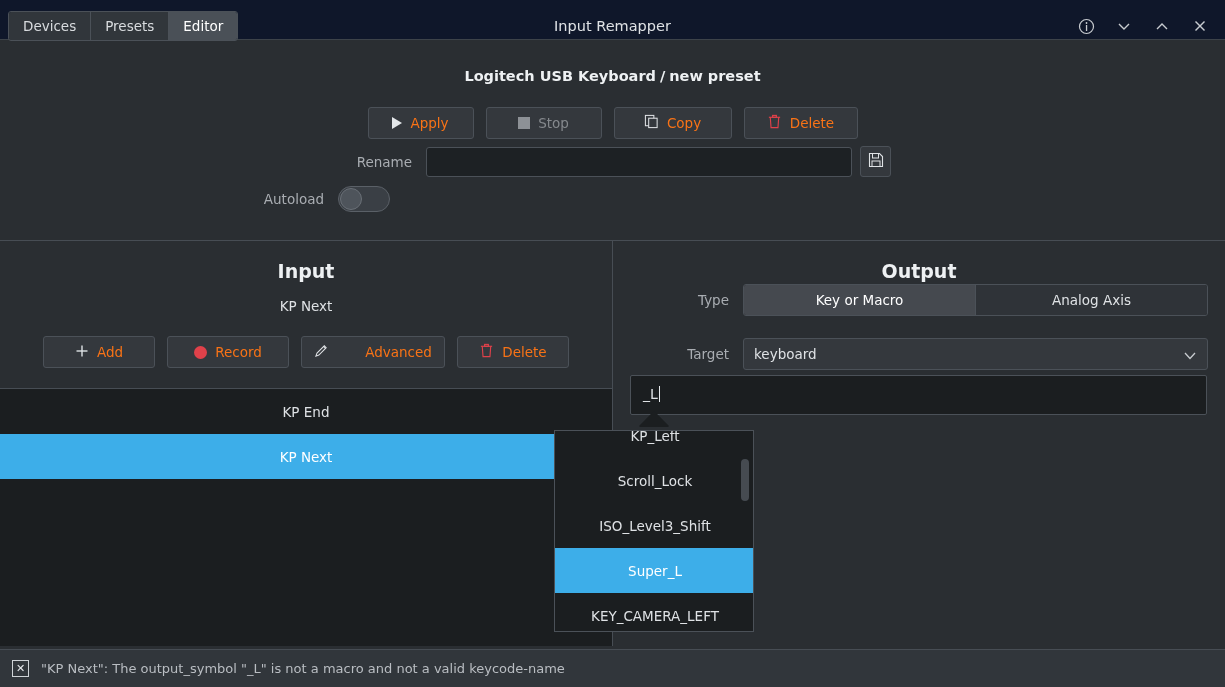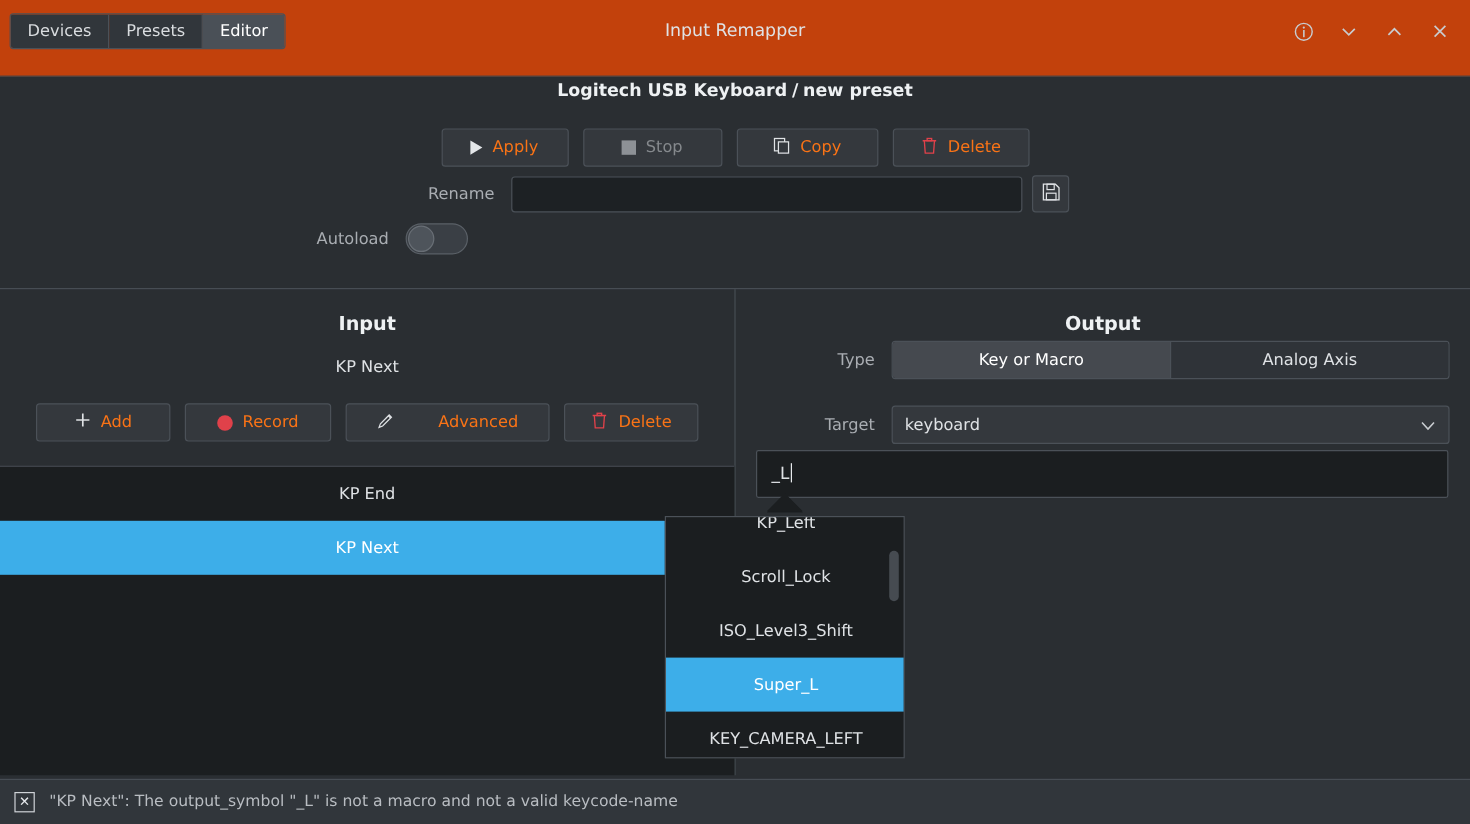--- a/index.html
+++ b/index.html
@@ -7,22 +7,22 @@
     width: 1225px; height: 687px;
     background: #2a2e32;
     font-family: "DejaVu Sans", "Liberation Sans", sans-serif;
     color: #d4d7da;
     overflow: hidden;
   }
   #app { position: relative; width: 1225px; height: 687px; }
 
   
   .titlebar {
-    position: absolute; left: 0; top: 0; width: 1225px; height: 64px;
-    background: #c2410c;
+    position: absolute; left: 0; top: 0; width: 1225px; height: 40px;
+    background: #0f172a;
     border-bottom: 1px solid #3d4349;
   }
   .tabgroup {
     position: absolute; left: 8px; top: 11px;
     display: flex; border: 1px solid #4b5158; border-radius: 3px;
     overflow: hidden; height: 30px;
   }
   .tab {
     display: flex; align-items: center; justify-content: center;
     padding: 0 14px; height: 28px;
@@ -120,38 +120,38 @@
   
   .hdivider {
     position: absolute; left: 0; top: 240px; width: 1225px; height: 1px;
     background: #474d54;
   }
   .vdivider {
     position: absolute; left: 612px; top: 241px; width: 1px; height: 405px;
     background: #474d54;
   }
   .panel-heading {
-    position: absolute; top: 260px; font-size: 16px; font-weight: bold;
+    position: absolute; top: 260px; font-size: 19px; font-weight: bold;
     color: #eef1f3; text-align: center;
   }
   #input-heading { left: 0; width: 612px; }
   #output-heading { left: 613px; width: 612px; }
 
   .input-sel {
     position: absolute; left: 0; top: 298px; width: 612px;
     text-align: center; font-size: 13.5px; color: #dfe2e5;
   }
   .input-btnrow {
     position: absolute; left: 0; top: 336px; width: 612px;
     display: flex; justify-content: center; gap: 12px;
   }
   .input-btnrow .btn { min-width: 0; }
   .bw-add { width: 112px; }
   .bw-record { width: 122px; }
-  .bw-advanced { width: 170px; gap: 36px; }
+  .bw-advanced { width: 144px; gap: 36px; }
   .bw-delete { width: 112px; }
 
   
   .input-list {
     position: absolute; left: 0; top: 388px; width: 612px; height: 258px;
     background: #1b1e20; border-top: 1px solid #474d54;
   }
   .list-item {
     height: 45px; display: flex; align-items: center; justify-content: center;
     font-size: 13.5px; color: #dfe2e5; cursor: pointer;

